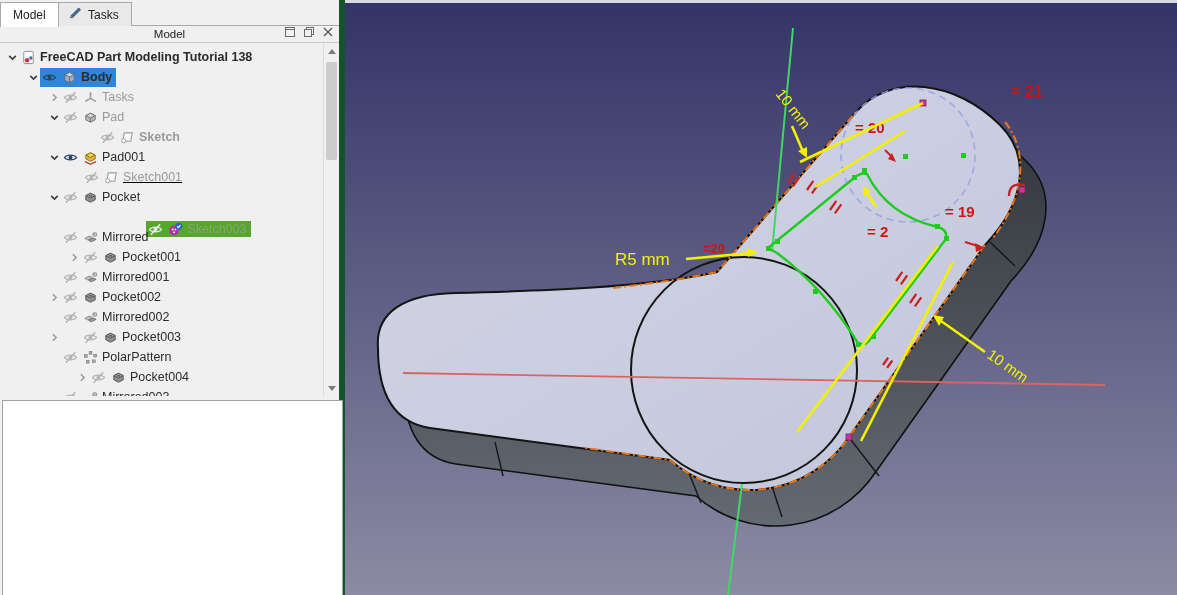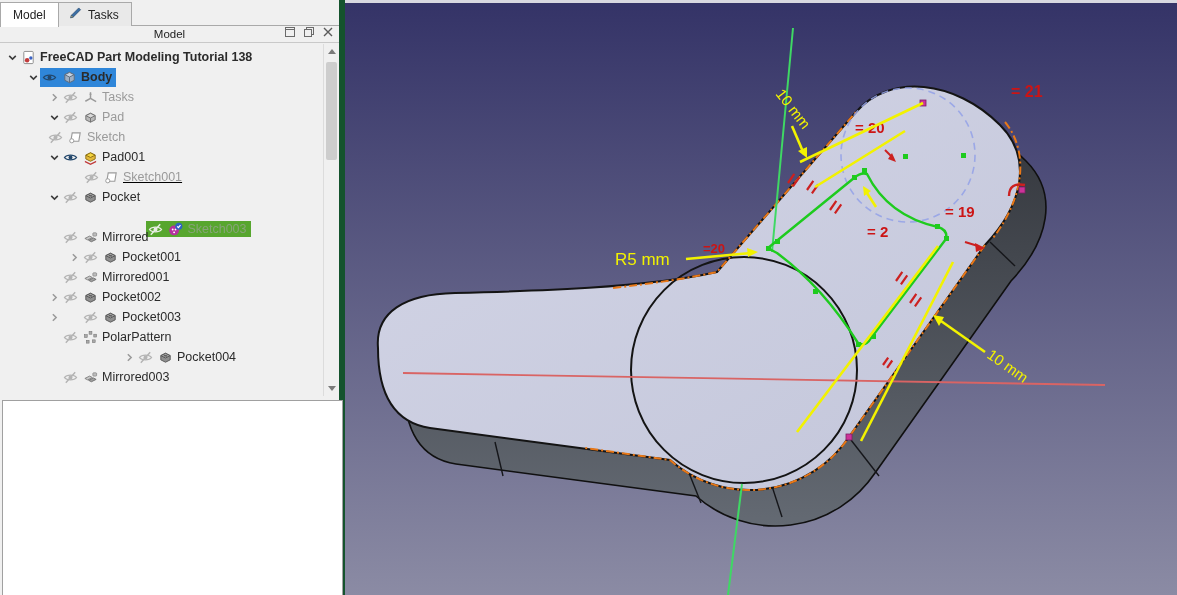--- a/index.html
+++ b/index.html
@@ -173,21 +173,21 @@
             <span class="tic">
               <svg width="15" height="15" viewBox="0 0 16 16">
                 <path d="M3 6 L8 3.5 L13 6 L13 10.5 L8 13 L3 10.5 Z" fill="#b9b9b9" stroke="#707070"></path>
                 <path d="M3 6 L8 3.5 L13 6 L8 8.5 Z" fill="#d9d9d9" stroke="#707070"></path>
                 <path d="M8 8.5 L8 13" stroke="#707070"></path>
               </svg>
             </span>
             <span class="tlabel dim">Pad</span>
           </span>
         </div>
-        <div class="trow" style="padding-left: 32px;">
+        <div class="trow" style="padding-left: 84px; font-weight: bold;">
           <span class="exp"></span>
           <span class="rowsel ">
             <span class="eyeic">
               <svg width="15" height="15" viewBox="0 0 16 16">
                 <path d="M1.5 8 C4 4.6 12 4.6 14.5 8 C12 11.4 4 11.4 1.5 8 Z" fill="none" stroke="#b4b4b4" stroke-width="1.3"></path>
                 <circle cx="8" cy="8" r="2.1" fill="#b4b4b4"></circle>
                 <line x1="3" y1="13.5" x2="13" y2="2.5" stroke="#b4b4b4" stroke-width="1.6"></line>
               </svg>
             </span>
             <span class="tic">
@@ -367,20 +367,40 @@
               </svg>
             </span>
             <span class="tic">
               <svg width="15" height="15" viewBox="0 0 16 16">
                 <path d="M3 6 L8 3.5 L13 6 L13 10.5 L8 13 L3 10.5 Z" fill="#8f8f8f" stroke="#555"></path>
                 <path d="M3 6 L8 3.5 L13 6 L8 8.5 Z" fill="#ababab" stroke="#555"></path>
                 <path d="M6.2 5 L9.8 5.6 L9.8 7.2 L6.2 6.6 Z" fill="#5e5e5e"></path>
               </svg>
             </span>
             <span class="tlabel">Pocket002</span>
+          </span>
+        </div>
+        <div class="trow" style="padding-left: 47px;">
+          <span class="exp"></span>
+          <span class="rowsel ">
+            <span class="eyeic">
+              <svg width="15" height="15" viewBox="0 0 16 16">
+                <path d="M1.5 8 C4 4.6 12 4.6 14.5 8 C12 11.4 4 11.4 1.5 8 Z" fill="none" stroke="#b4b4b4" stroke-width="1.3"></path>
+                <circle cx="8" cy="8" r="2.1" fill="#b4b4b4"></circle>
+                <line x1="3" y1="13.5" x2="13" y2="2.5" stroke="#b4b4b4" stroke-width="1.6"></line>
+              </svg>
+            </span>
+            <span class="tic">
+              <svg width="15" height="15" viewBox="0 0 16 16">
+                <path d="M2 9 L7 6.5 L10 8 L5 10.5 Z" fill="#c9c9c9" stroke="#808080"></path>
+                <path d="M6 11 L11 8.5 L14 10 L9 12.5 Z" fill="#9f9f9f" stroke="#707070"></path>
+                <rect x="10.5" y="3" width="4" height="3.5" rx="0.8" fill="#bdbdbd" stroke="#7a7a7a" stroke-width="0.7"></rect>
+              </svg>
+            </span>
+            <span class="tlabel">Mirrored002</span>
           </span>
         </div>
         <div class="trow" style="padding-left: 47px; gap: 20px;">
           <span class="exp">
             <svg width="11" height="11" viewBox="0 0 10 10">
               <polyline points="3.5,2 6.5,5 3.5,8" fill="none" stroke="#9a9a9a" stroke-width="1.4"></polyline>
             </svg>
           </span>
           <span class="rowsel ">
             <span class="eyeic">
@@ -417,21 +437,21 @@
                   <rect x="11.5" y="4.5" width="3" height="3"></rect>
                   <rect x="10" y="10.5" width="3" height="3"></rect>
                   <rect x="3.5" y="11" width="3" height="3"></rect>
                   <rect x="1.5" y="5" width="3" height="3"></rect>
                 </g>
               </svg>
             </span>
             <span class="tlabel">PolarPattern</span>
           </span>
         </div>
-        <div class="trow" style="padding-left: 75px; margin-left: 47px;">
+        <div class="trow" style="padding-left: 75px;">
           <span class="exp">
             <svg width="11" height="11" viewBox="0 0 10 10">
               <polyline points="3.5,2 6.5,5 3.5,8" fill="none" stroke="#9a9a9a" stroke-width="1.4"></polyline>
             </svg>
           </span>
           <span class="rowsel ">
             <span class="eyeic">
               <svg width="15" height="15" viewBox="0 0 16 16">
                 <path d="M1.5 8 C4 4.6 12 4.6 14.5 8 C12 11.4 4 11.4 1.5 8 Z" fill="none" stroke="#b4b4b4" stroke-width="1.3"></path>
                 <circle cx="8" cy="8" r="2.1" fill="#b4b4b4"></circle>

